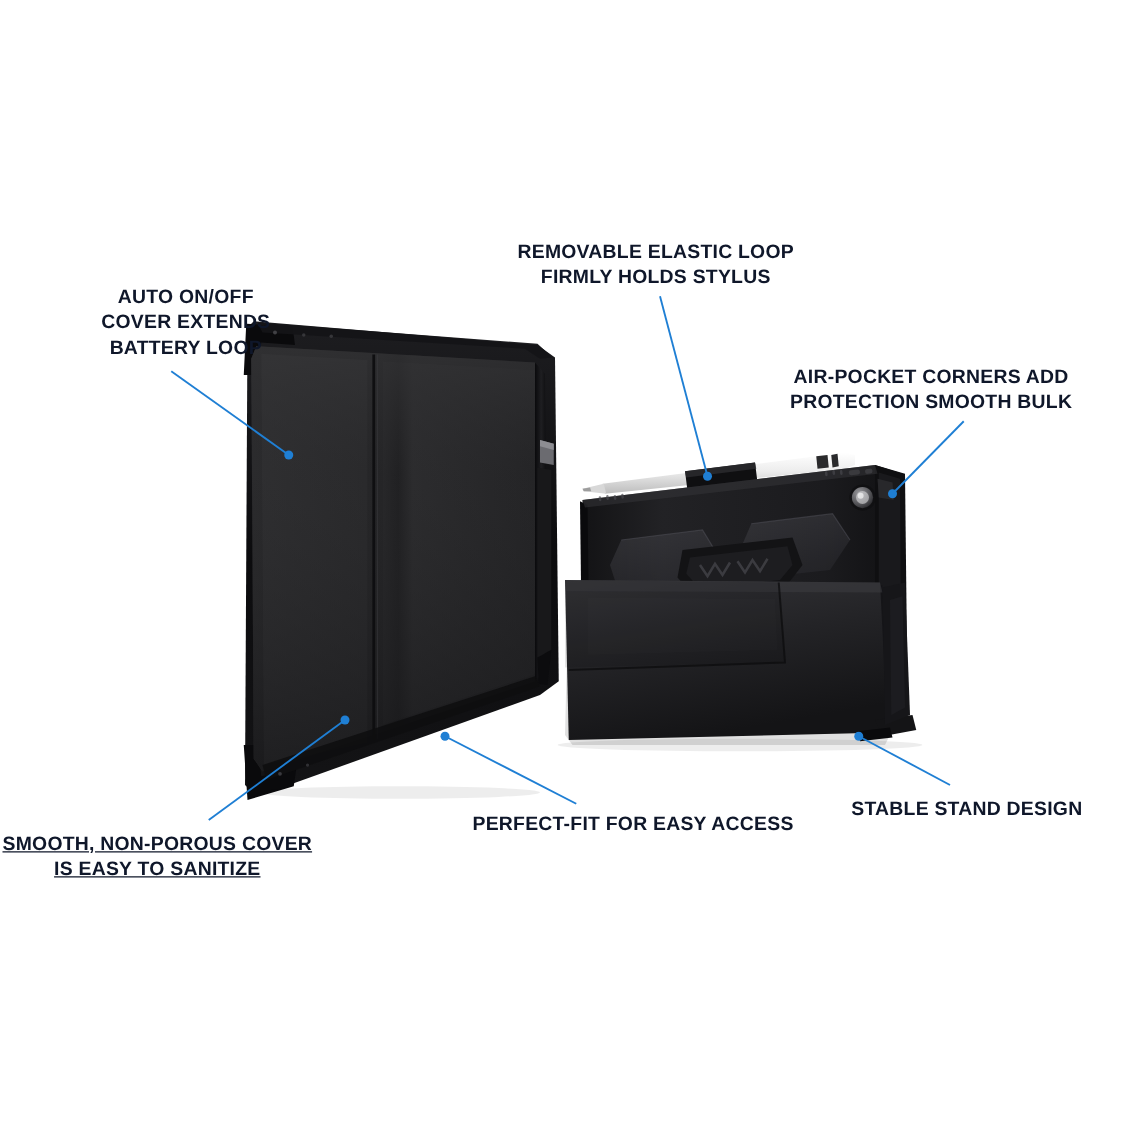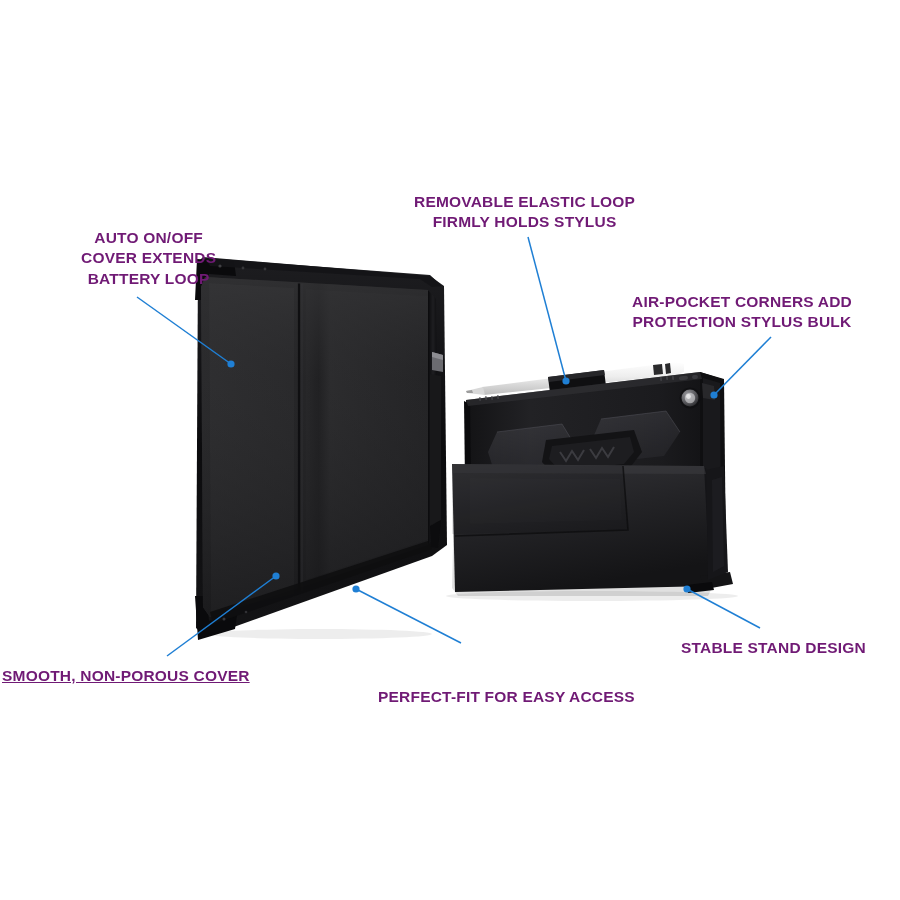--- a/index.html
+++ b/index.html
@@ -15,21 +15,21 @@
   #stage {
     position: relative;
     width: 900px;
     height: 900px;
     background: #ffffff;
     overflow: hidden;
   }
   
   .callout {
     position: absolute;
-    color: #701a75;
+    color: #0f172a;
     font-family: "Liberation Sans", sans-serif;
     font-weight: bold;
     font-size: 15.5px;
     letter-spacing: 0.2px;
     line-height: 1.32;
     white-space: nowrap;
     user-select: none;
   }
   .callout .ln { display: block; }
   .t-left   { text-align: center; }
@@ -250,28 +250,29 @@
     <span class="ln">BATTERY LOOP</span>
   </div>
 
   <div class="callout t-center" style="left:414px; top:192px;">
     <span class="ln">REMOVABLE ELASTIC LOOP</span>
     <span class="ln">FIRMLY HOLDS STYLUS</span>
   </div>
 
   <div class="callout t-center" style="left:632px; top:292px;">
     <span class="ln">AIR-POCKET CORNERS ADD</span>
-    <span class="ln">PROTECTION STYLUS BULK</span>
+    <span class="ln">PROTECTION SMOOTH BULK</span>
   </div>
 
   <div class="callout t-left" style="left:681px; top:638px;">
     <span class="ln">STABLE STAND DESIGN</span>
   </div>
 
-  <div class="callout t-center" style="left:378px; top:650px;margin-top:37px;">
+  <div class="callout t-center" style="left:378px; top:650px;">
     <span class="ln">PERFECT-FIT FOR EASY ACCESS</span>
   </div>
 
   <div class="callout t-center" style="left:2px; top:666px;text-decoration:underline;">
     <span class="ln">SMOOTH, NON-POROUS COVER</span>
+    <span class="ln">IS EASY TO SANITIZE</span>
   </div>
 
 </div>
 
 </body></html>

